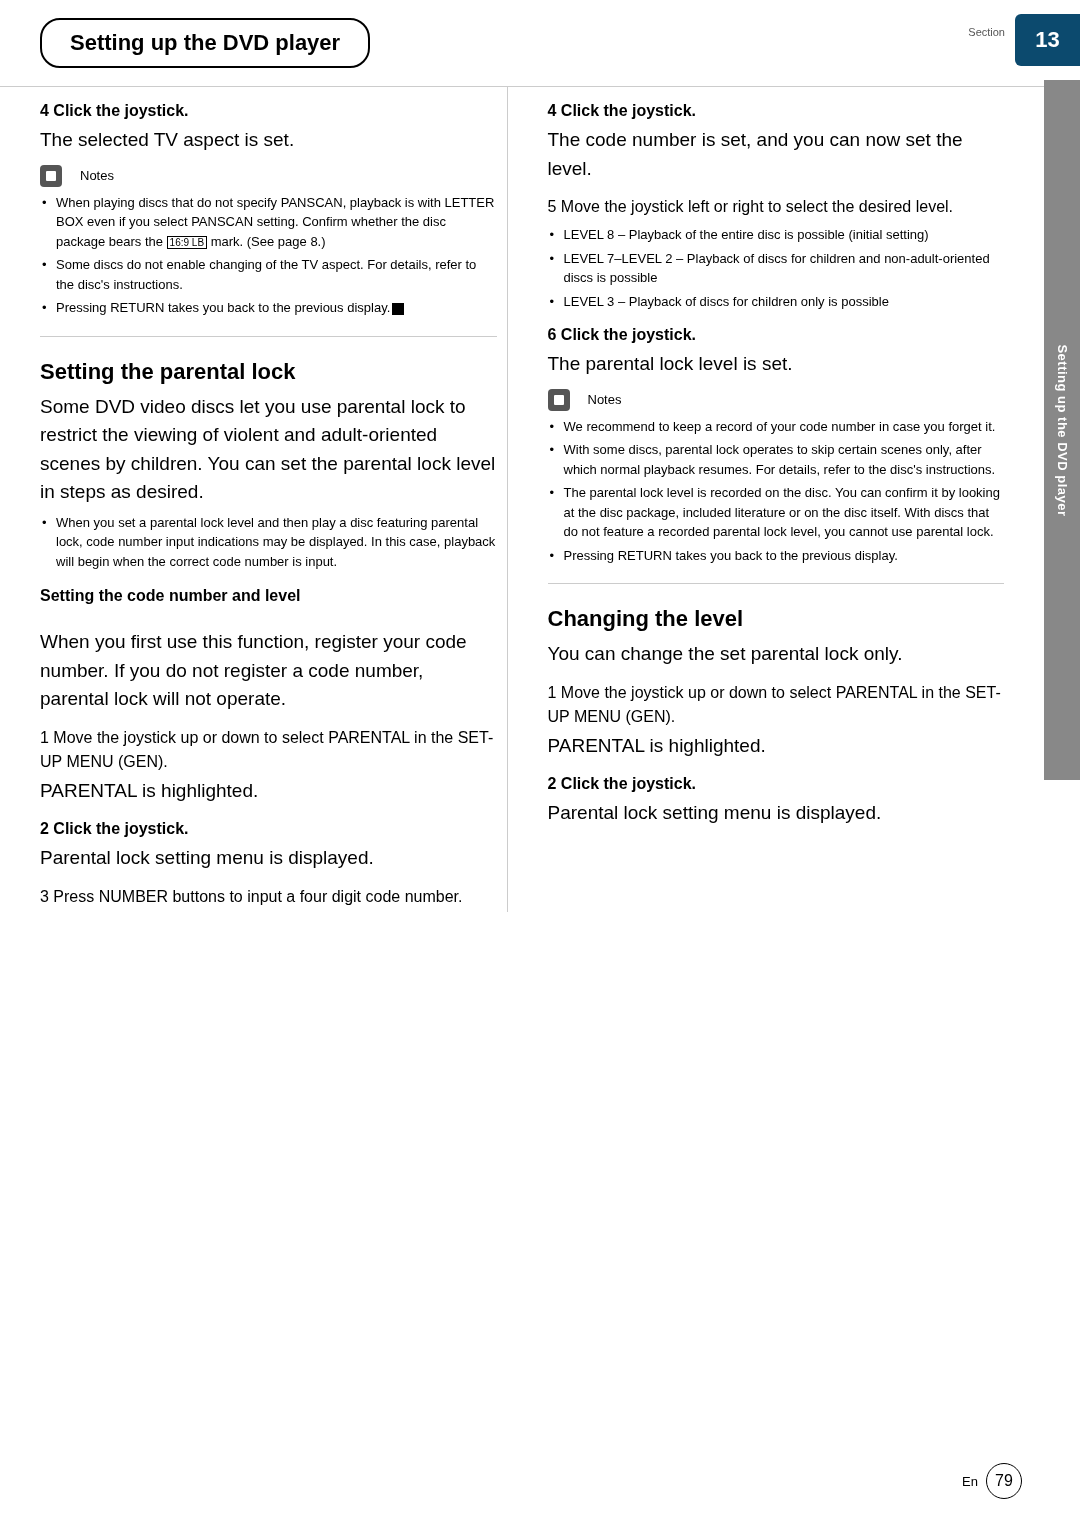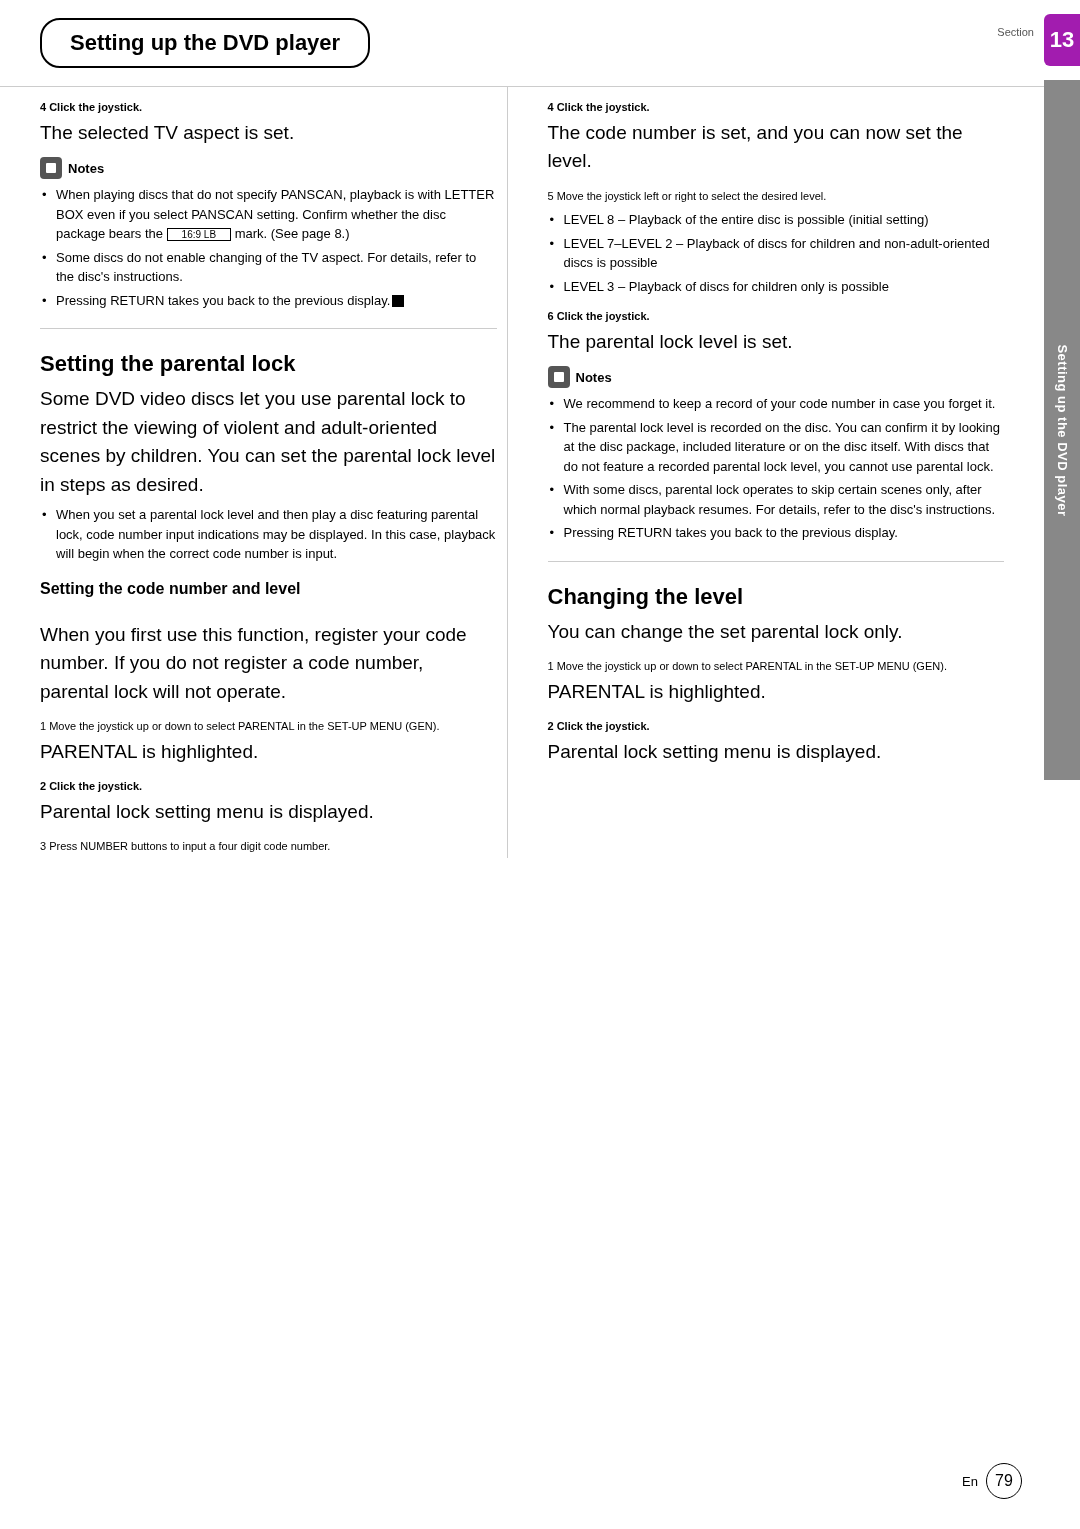--- a/index.html
+++ b/index.html
@@ -45,25 +45,25 @@
       justify-content: flex-end;
       padding: 14px 0 0 0;
     }
     .section-label {
       font-size: 11px;
       color: #555;
       margin-right: 10px;
       margin-top: 12px;
     }
     .section-badge {
-      background: #a21caf;
+      background: #0c4a6e;
       color: #fff;
       font-size: 22px;
       font-weight: bold;
-      width: 36px;
+      width: 65px;
       height: 52px;
       display: flex;
       align-items: center;
       justify-content: center;
       border-radius: 6px 0 0 6px;
       margin-top: 0;
     }
 
     
     .sidebar {
@@ -108,21 +108,21 @@
       font-size: 22px;
       font-weight: bold;
       margin: 22px 0 8px 0;
     }
     h3.sub-title {
       font-size: 16px;
       font-weight: bold;
       margin: 16px 0 23px 0;
     }
     .step-heading {
-      font-size: 11px;
+      font-size: 16px;
       font-weight: bold;
       margin: 12px 0 3px 0;
     }
     p {
       font-size: 19px;
       line-height: 1.5;
       margin-bottom: 6px;
     }
     ul.bullet-list {
       list-style: none;
@@ -142,44 +142,45 @@
       left: 2px;
     }
 
     .notes-box {
       margin: 10px 0;
       border: none;
     }
     .notes-header {
       display: flex;
       align-items: center;
-      font-weight: bold;
+      font-weight: normal;
       font-size: 13px;
       margin-bottom: 4px;
+      gap: 12px;
     }
     .notes-icon {
       display: inline-flex;
       align-items: center;
       justify-content: center;
       width: 22px;
       height: 22px;
       background: #555;
       border-radius: 4px;
       margin-right: 6px;
     }
     .notes-icon svg {
       fill: #fff;
     }
 
     b { font-weight: normal; }
 
     .inline-badge {
       border: 1px solid #000;
       font-size: 10px;
-      padding: 0 14px;
+      padding: 0 2px;
       display: inline;
       vertical-align: middle;
     }
     .stop-symbol {
       display: inline-block;
       width: 12px;
       height: 12px;
       background: #000;
       vertical-align: middle;
       margin-left: 2px;
@@ -296,22 +297,22 @@
         <div class="notes-header">
           <span class="notes-icon">
             <svg width="14" height="14" viewBox="0 0 14 14">
               <rect x="2" y="2" width="10" height="10" rx="1"></rect>
             </svg>
           </span>
           <span>Notes</span>
         </div>
         <ul class="bullet-list">
           <li>We recommend to keep a record of your code number in case you forget it.</li>
+          <li>With some discs, parental lock operates to skip certain scenes only, after which normal playback resumes. For details, refer to the disc's instructions.</li>
           <li>The parental lock level is recorded on the disc. You can confirm it by looking at the disc package, included literature or on the disc itself. With discs that do not feature a recorded parental lock level, you cannot use parental lock.</li>
-          <li>With some discs, parental lock operates to skip certain scenes only, after which normal playback resumes. For details, refer to the disc's instructions.</li>
           <li>Pressing <b>RETURN</b> takes you back to the previous display.</li>
         </ul>
       </div>
 
       <hr class="divider-h">
 
       <h2 class="section-title">Changing the level</h2>
       <p>You can change the set parental lock only.</p>
 
       <p class="step-heading"><b>1   Move the joystick up or down to select <b>PARENTAL</b> in the <b>SET-UP MENU (GEN)</b>.</b></p>

